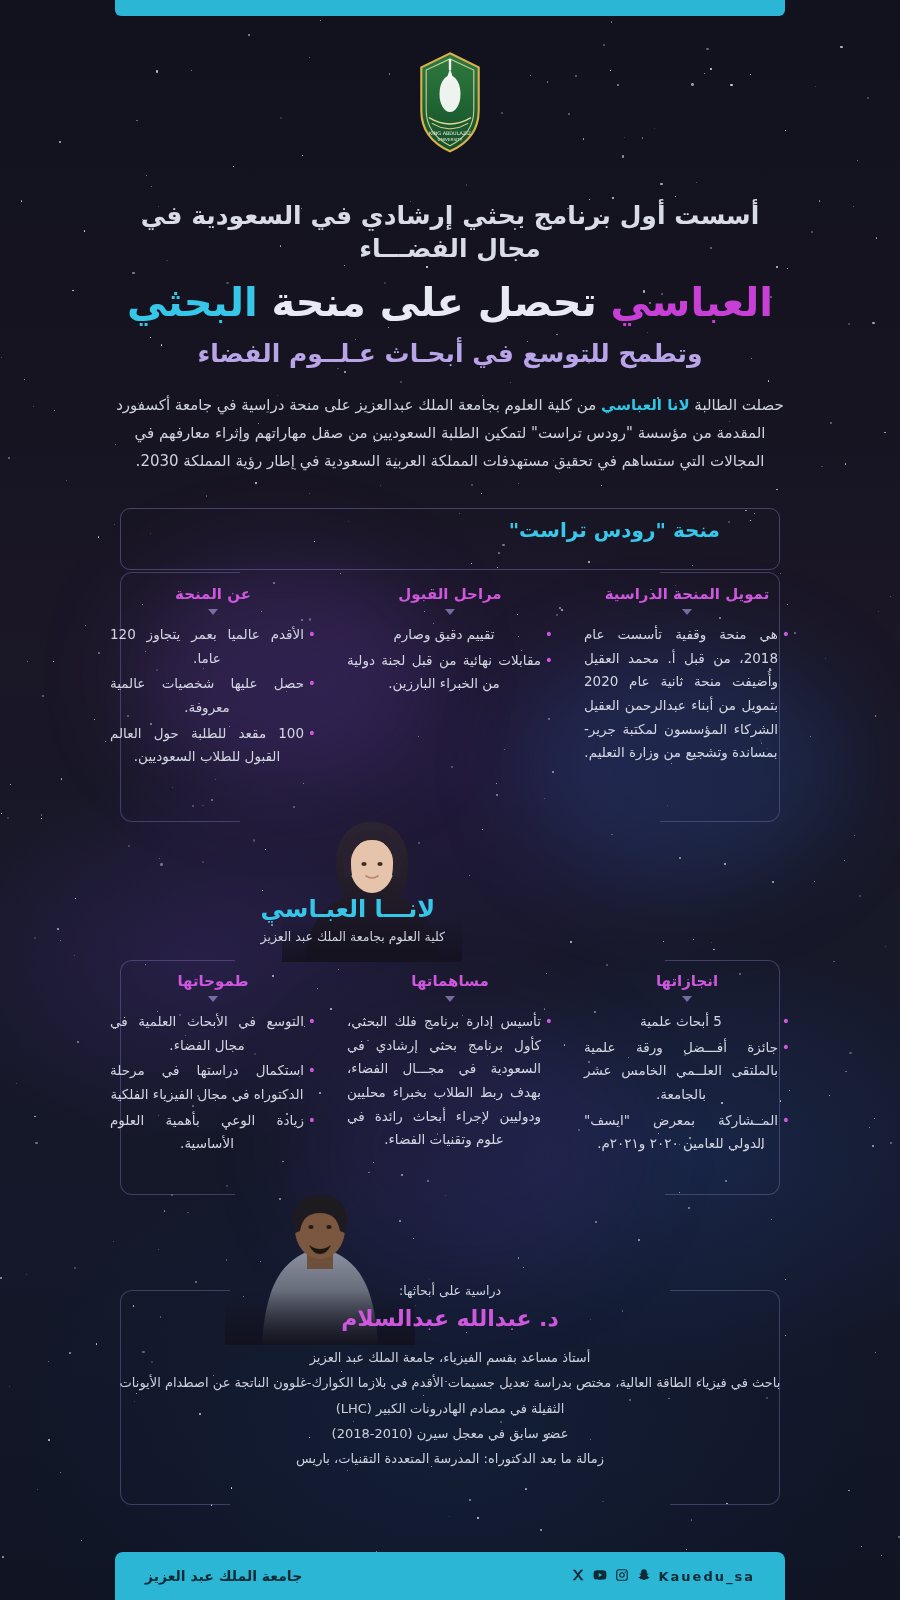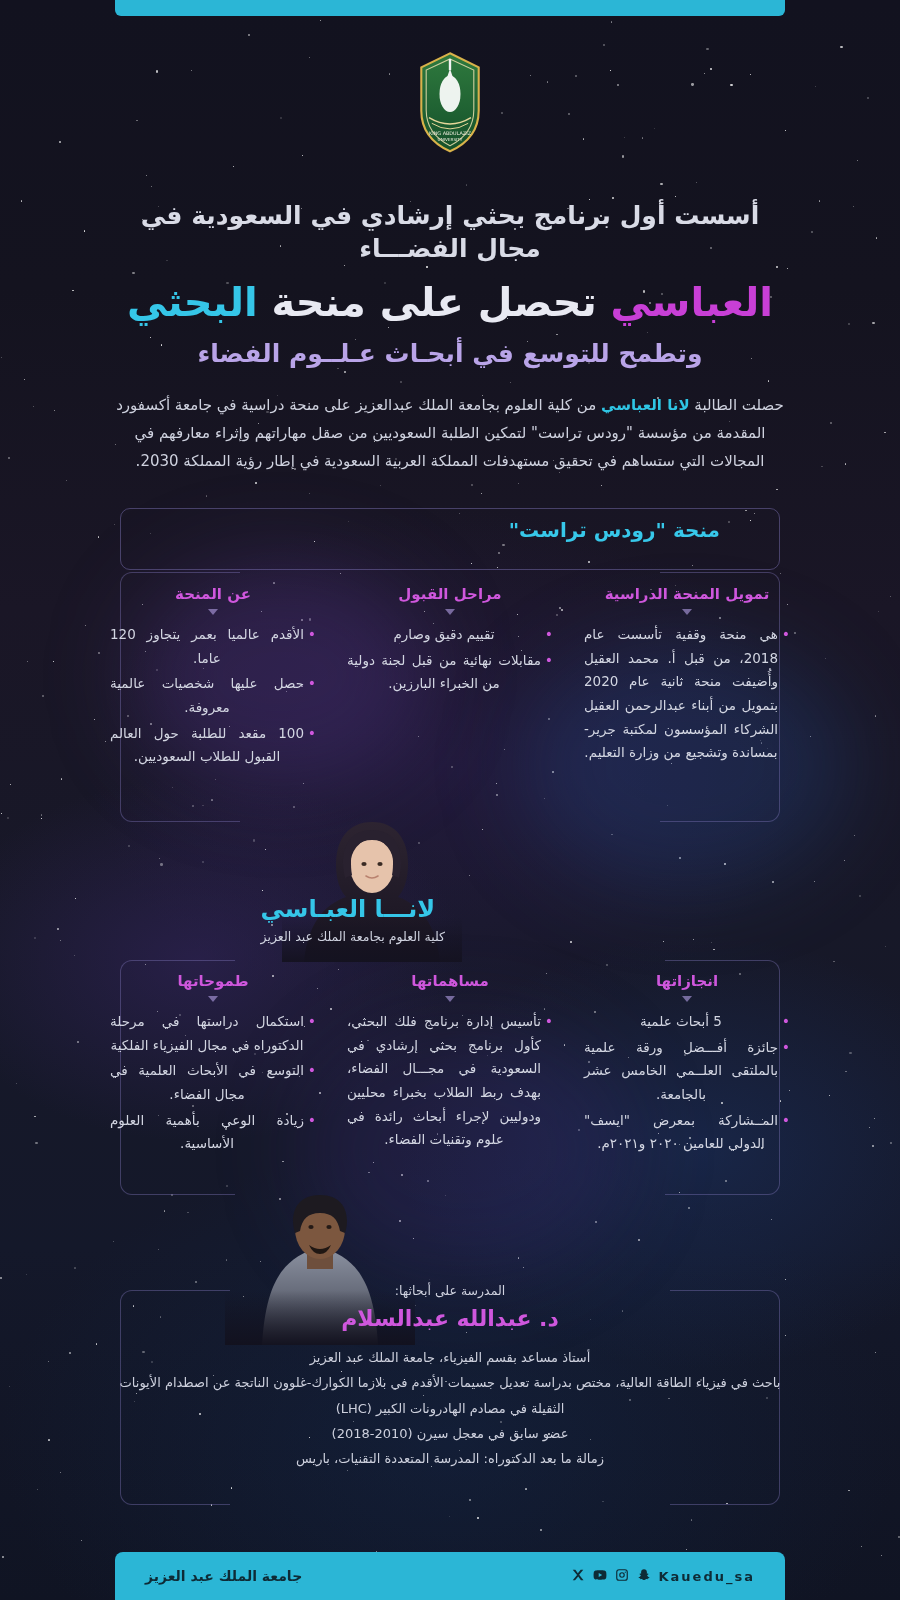--- a/index.html
+++ b/index.html
@@ -731,22 +731,22 @@
       <h4>مساهماتها</h4>
       <div class="caret"></div>
       <ul>
         <li>تأسيس إدارة برنامج فلك البحثي، كأول برنامج بحثي إرشادي في السعودية في مجـــال الفضاء، بهدف ربط الطلاب بخبراء محليين ودوليين لإجراء أبحاث رائدة في علوم وتقنيات الفضاء.</li>
       </ul>
     </div>
     <div class="col">
       <h4>طموحاتها</h4>
       <div class="caret"></div>
       <ul>
+        <li>التوسع في الأبحاث العلمية في مجال الفضاء.</li>
         <li>استكمال دراستها في مرحلة الدكتوراه في مجال الفيزياء الفلكية</li>
-        <li>التوسع في الأبحاث العلمية في مجال الفضاء.</li>
         <li>زيادة الوعي بأهمية العلوم الأساسية.</li>
       </ul>
     </div>
   </div>
 
   <div class="person2">
     <svg viewBox="0 0 190 160" width="190" height="160" aria-hidden="true">
       <defs>
         <linearGradient id="shirt" x1="0" y1="0" x2="0" y2="1">
           <stop offset="0%" stop-color="#8d93a2"></stop>
@@ -762,21 +762,21 @@
       <ellipse cx="95" cy="44" rx="25" ry="30" fill="#7c573f"></ellipse>
       <path d="M95 10 c19 0 27 12 27 26 c0 5 -1 9 -2 12 l-5 -2 c-2 -12 -8 -18 -20 -18 c-12 0 -18 6 -20 18 l-5 2 c-1 -3 -2 -7 -2 -12 c0 -14 8 -26 27 -26z" fill="#1d1a20"></path>
       <ellipse cx="86" cy="42" rx="2.6" ry="2" fill="#241a16"></ellipse>
       <ellipse cx="104" cy="42" rx="2.6" ry="2" fill="#241a16"></ellipse>
       <path d="M84 60 q11 8 22 0 q-4 9 -11 9 q-7 0 -11 -9z" fill="#201713"></path>
       <rect x="0" y="0" width="190" height="160" fill="url(#fadeout2)"></rect>
     </svg>
   </div>
 
   <div class="advisor">
-    <div class="label">المدرسة على أبحاثها:</div>
+    <div class="label">دراسية على أبحاثها:</div>
     <div class="aname">د. عبدالله عبدالسلام</div>
     <div class="bio">
       <div>أستاذ مساعد بقسم الفيزياء، جامعة الملك عبد العزيز</div>
       <div>باحث في فيزياء الطاقة العالية، مختص بدراسة تعديل جسيمات الأقدم في بلازما الكوارك-غلوون الناتجة عن اصطدام الأيونات الثقيلة في مصادم الهادرونات الكبير (LHC)</div>
       <div>عضو سابق في معجل سيرن (2010-2018)</div>
       <div>زمالة ما بعد الدكتوراه: المدرسة المتعددة التقنيات، باريس</div>
     </div>
   </div>
 
   <div class="bottombar">

